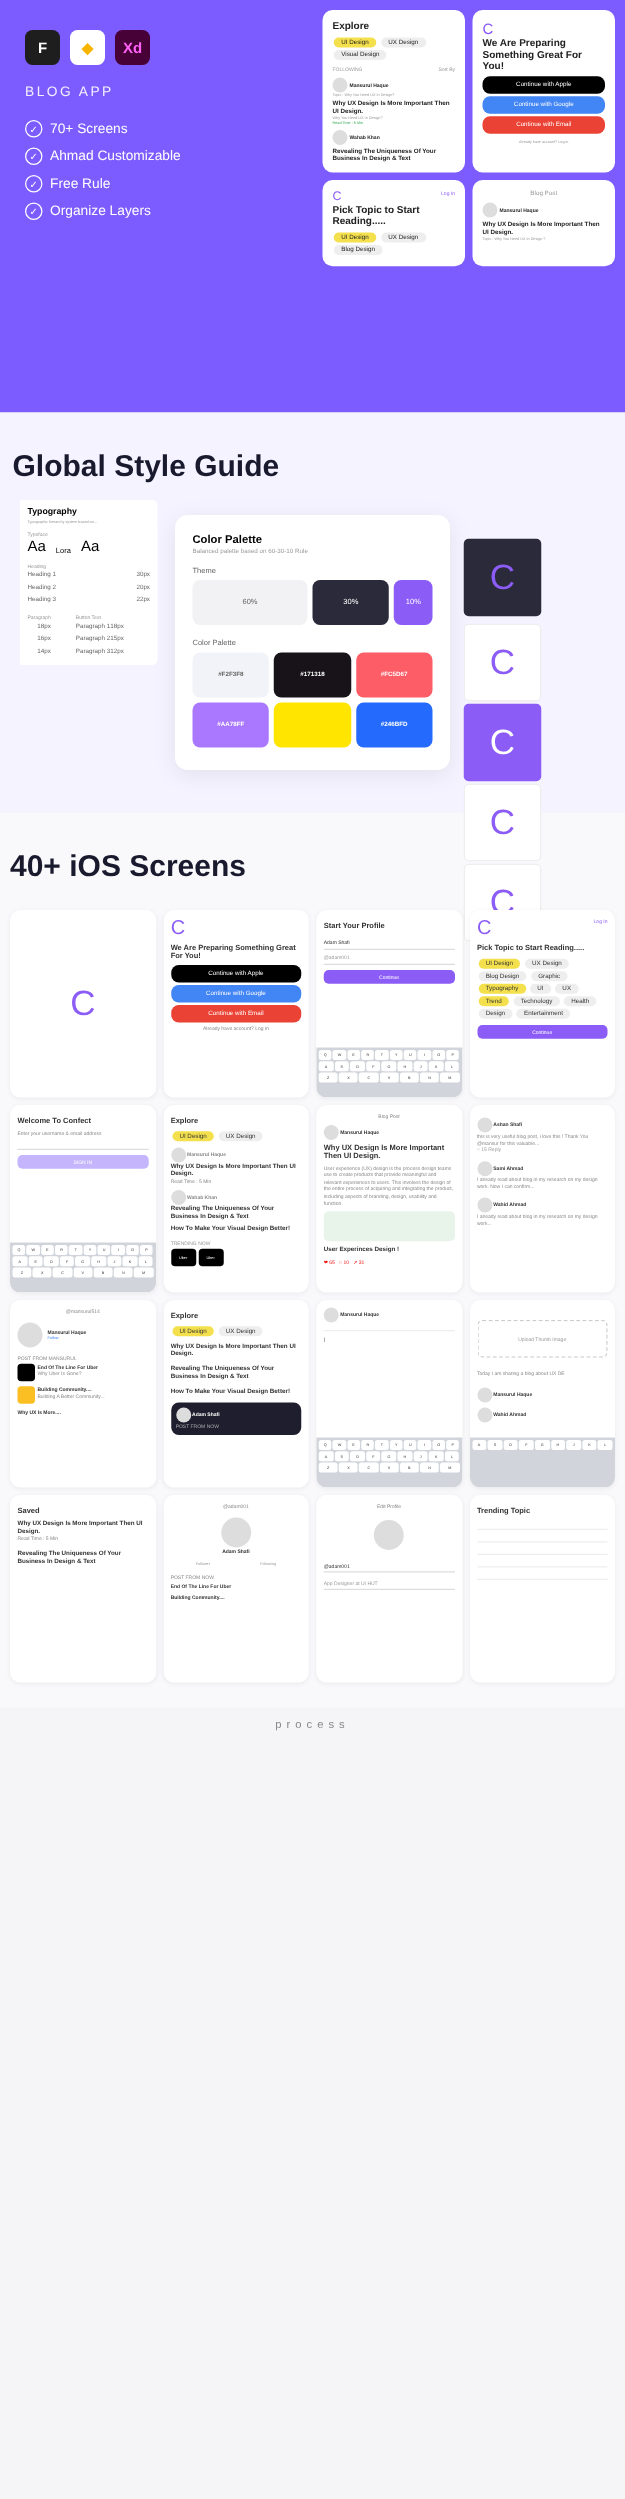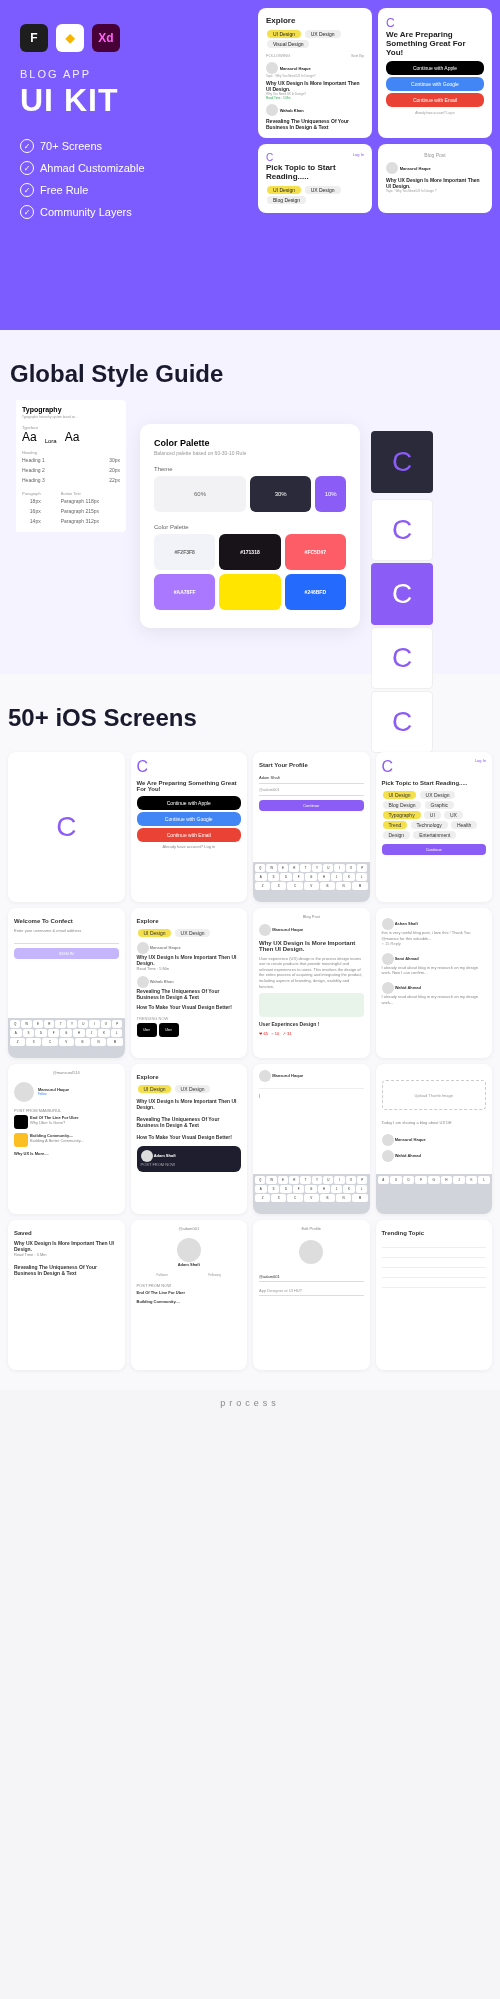--- a/index.html
+++ b/index.html
@@ -3,37 +3,37 @@
 <meta charset="utf-8">
 <style>
 *{margin:0;padding:0;box-sizing:border-box}
 body{font-family:-apple-system,BlinkMacSystemFont,sans-serif;background:#f5f5f7;width:500px}
 .hero{background:#7c5cff;color:#fff;padding:24px 20px;position:relative;min-height:330px}
 .tool-icons{display:flex;gap:8px;margin-bottom:16px}
 .tool-icon{width:28px;height:28px;border-radius:6px;display:flex;align-items:center;justify-content:center;font-size:12px;font-weight:bold}
 .ti-figma{background:#1e1e1e;color:#fff}
 .ti-sketch{background:#fff;color:#f7b500}
 .ti-xd{background:#470137;color:#ff61f6}
-.hero-sub{font-size:11px;letter-spacing:2px;opacity:.9;margin-bottom:2px}
+.hero-sub{font-size:11px;letter-spacing:2px;opacity:.9;margin-bottom:12px}
 .hero-title{font-size:32px;font-weight:900;letter-spacing:1px;margin-bottom:16px}
 .feature-list{list-style:none}
 .feature-list li{font-size:11px;padding:4px 0;display:flex;align-items:center;gap:6px}
 .check{width:14px;height:14px;border:1.5px solid #fff;border-radius:50%;display:inline-flex;align-items:center;justify-content:center;font-size:8px}
 .preview-strip{position:absolute;right:0;top:0;width:250px;display:flex;gap:6px;flex-wrap:wrap;padding:8px}
 .mini-card{background:#fff;border-radius:8px;padding:8px;font-size:6px;color:#222;flex:1;min-width:110px}
 .mini-card h4{font-size:8px;margin-bottom:4px;font-weight:700}
 .chip{display:inline-block;background:#f4e04d;border-radius:8px;padding:1px 6px;font-size:5px;margin:1px}
 .chip-gray{background:#eee}
 .btn-social{display:block;border-radius:6px;padding:4px;font-size:5px;color:#fff;margin:2px 0;text-align:center}
 .btn-apple{background:#000}
 .btn-google{background:#4285f4}
 .btn-email{background:#ea4335}
 .section-title{text-align:left;font-size:24px;font-weight:700;padding:30px 0 20px;color:#1a1a2e}
 .style-guide{background:#f5f3ff;padding:0 10px 30px;position:relative}
-.palette-card{background:#fff;border-radius:10px;padding:14px;margin:16px auto;width:220px;box-shadow:0 4px 20px rgba(0,0,0,.08)}
+.palette-card{background:#fff;border-radius:10px;padding:14px;margin:4px auto;width:220px;box-shadow:0 4px 20px rgba(0,0,0,.08)}
 .palette-card h5{font-size:9px;margin-bottom:2px}
 .palette-card .sub{font-size:5px;color:#999;margin-bottom:10px}
 .theme-row{display:flex;gap:4px;margin-bottom:12px}
 .swatch{border-radius:6px;height:36px;display:flex;align-items:center;justify-content:center;font-size:6px;color:#fff}
 .sw-60{flex:3;background:#f2f2f4;color:#666}
 .sw-30{flex:2;background:#2a2a3a}
 .sw-10{flex:1;background:#8b5cf6}
 .palette-row{display:flex;gap:4px;margin-bottom:4px}
 .sw-sm{flex:1;height:36px;border-radius:6px;display:flex;align-items:center;justify-content:center;font-size:5px;font-weight:600}
 .typo-block{position:absolute;left:16px;top:70px;background:#fff;width:110px;font-size:5px;padding:6px;border-radius:0 4px 4px 0}
@@ -60,37 +60,36 @@
 </head>
 <body>
 
 <div class="hero">
   <div class="tool-icons">
     <div class="tool-icon ti-figma">F</div>
     <div class="tool-icon ti-sketch">◆</div>
     <div class="tool-icon ti-xd">Xd</div>
   </div>
   <div class="hero-sub">BLOG APP</div>
-  <div class="hero-title">UI KIT</div>
   <ul class="feature-list">
     <li>
         <span class="check">✓</span>
         <span>70+ Screens</span>
       </li>
     <li>
         <span class="check">✓</span>
         <span>Ahmad Customizable</span>
       </li>
     <li>
         <span class="check">✓</span>
         <span>Free Rule</span>
       </li>
     <li>
         <span class="check">✓</span>
-        <span>Community Layers</span>
+        <span>Organize Layers</span>
       </li>
   </ul>
 
   <div class="preview-strip">
     <div class="mini-card">
       <h4>Explore</h4>
       <span class="chip">UI Design</span>
       <span class="chip chip-gray">UX Design</span>
       <span class="chip chip-gray">Visual Design</span>
       <div style="font-size:4px;color:#999;margin-top:4px;display:flex;justify-content:space-between">
@@ -217,21 +216,21 @@
     <div class="logo-tile lt-dark">C</div>
     <div style="height:4px"></div>
     <div class="logo-tile lt-light">C</div>
     <div class="logo-tile lt-purple">C</div>
     <div class="logo-tile lt-light">C</div>
     <div class="logo-tile lt-light">C</div>
   </div>
 </div>
 
 <div class="screens-section">
-  <div class="section-title">50+ iOS Screens</div>
+  <div class="section-title">40+ iOS Screens</div>
   <div class="screens-grid">
 
     <div class="screen" style="display:flex;align-items:center;justify-content:center">
       <span class="logo-c" style="font-size:28px">C</span>
     </div>
 
     <div class="screen">
       <span class="logo-c">C</span>
       <h6>We Are Preparing Something Great For You!</h6>
       <div class="btn-social btn-apple">Continue with Apple</div>

